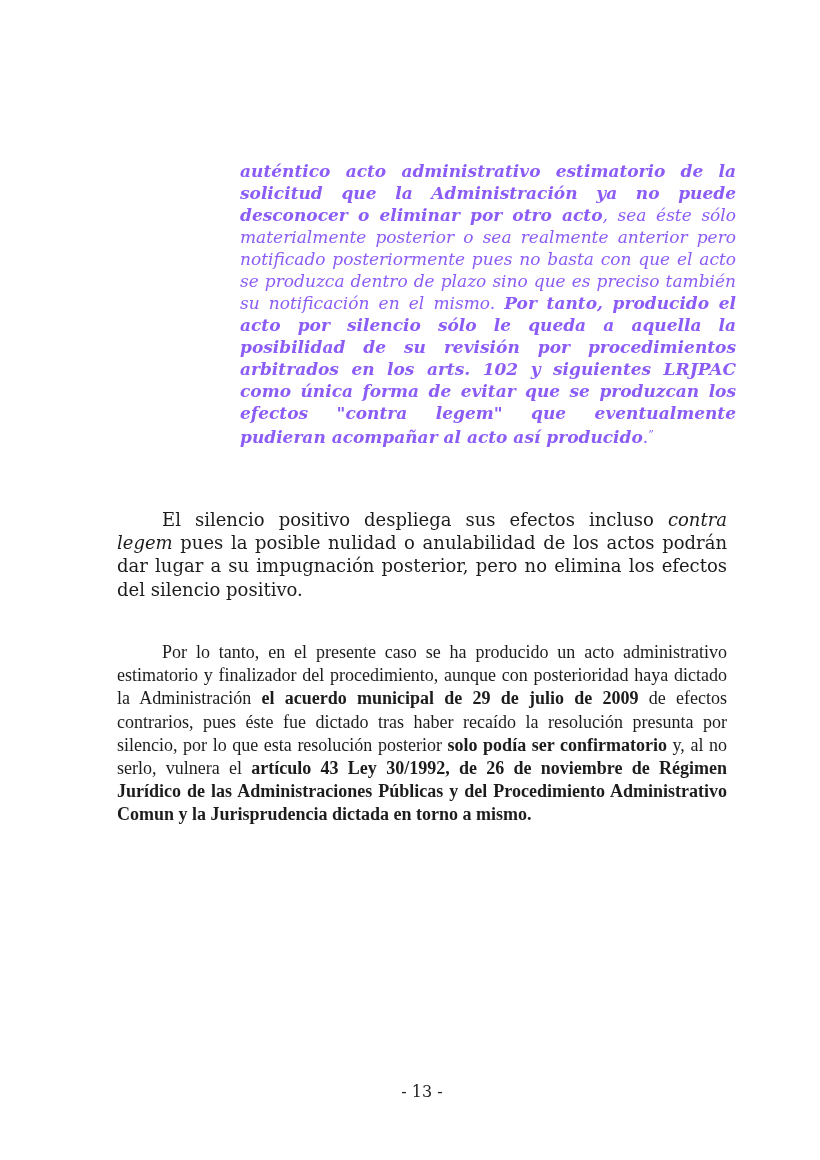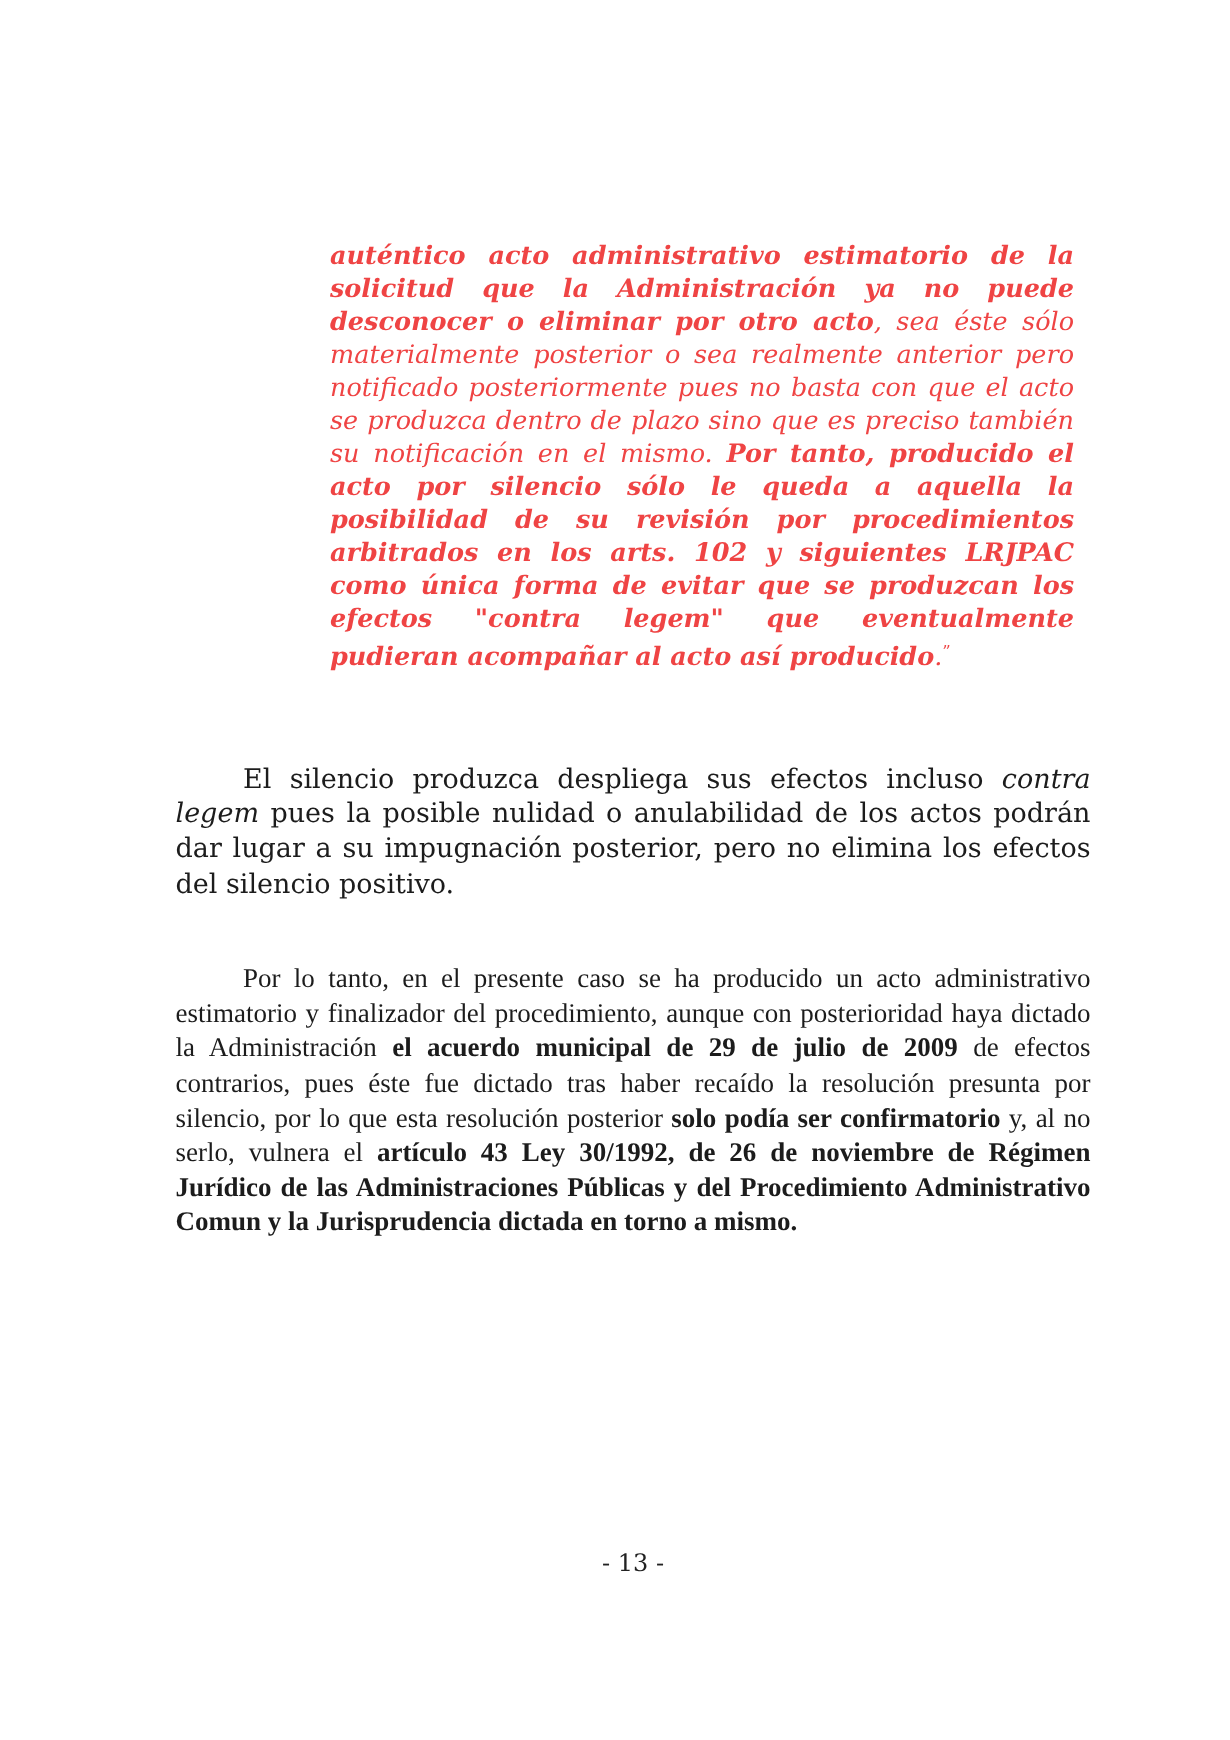--- a/index.html
+++ b/index.html
@@ -11,28 +11,28 @@
     position: relative;
     width: 820px;
     height: 1160px;
     background: #ffffff;
     color: #1c1c1c;
     font-family: "DejaVu Serif", "Liberation Serif", serif;
     overflow: hidden;
   }
   .blockquote {
     position: absolute;
-    left: 220px;
+    left: 240px;
     top: 160px;
     width: 496px;
     font-size: 17px;
     line-height: 22px;
     text-align: justify;
     font-style: italic;
-    color: #ef4444;
+    color: #8b5cf6;
   }
   .para {
     position: absolute;
     left: 117px;
     width: 610px;
     font-size: 18px;
     line-height: 23.2px;
     text-align: justify;
     text-indent: 45px;
     color: #1c1c1c;
@@ -43,33 +43,33 @@
   .i { font-style: italic; }
   .r { font-style: normal; }
   .sup {
     font-size: 11px;
     vertical-align: 5px;
     font-style: normal;
   }
   .footer {
     position: absolute;
     left: 117px;
-    top: 1032px;
+    top: 1082px;
     width: 610px;
     text-align: center;
     font-size: 16px;
     color: #222222;
   }
 </style>
 </head>
 <body>
 
 <div class="page">
 
   <div class="blockquote"><span class="i b">auténtico acto administrativo estimatorio de la solicitud que la Administración ya no puede desconocer o eliminar por otro acto</span><span class="i">, sea éste sólo materialmente posterior o sea realmente anterior pero notificado posteriormente pues no basta con que el acto se produzca dentro de plazo sino que es preciso también su notificación en el mismo. </span><span class="i b">Por tanto, producido el acto por silencio sólo le queda a aquella la posibilidad de su revisión por procedimientos arbitrados en los arts. 102 y siguientes LRJPAC como única forma de evitar que se produzcan los efectos "contra legem" que eventualmente pudieran acompañar al acto así producido</span><span class="i">.</span><span class="r sup">”</span></div>
 
-  <div class="para p1"><span class="r">El silencio produzca despliega sus efectos incluso </span><span class="i">contra legem</span><span class="r"> pues la posible  nulidad o anulabilidad de los actos podrán dar lugar a su impugnación posterior, pero no elimina los efectos del silencio positivo.</span></div>
+  <div class="para p1"><span class="r">El silencio positivo despliega sus efectos incluso </span><span class="i">contra legem</span><span class="r"> pues la posible  nulidad o anulabilidad de los actos podrán dar lugar a su impugnación posterior, pero no elimina los efectos del silencio positivo.</span></div>
 
   <div class="para p2"><span class="r">Por lo tanto, en el presente caso se ha producido un acto administrativo estimatorio y finalizador del procedimiento, aunque con posterioridad haya dictado la Administración </span><span class="r b">el acuerdo municipal de 29 de julio de 2009</span><span class="r"> de efectos contrarios, pues éste fue dictado tras haber recaído la resolución presunta por silencio, por lo que esta resolución posterior </span><span class="r b">solo podía ser confirmatorio</span><span class="r"> y, al no serlo, vulnera el </span><span class="r b">artículo 43 Ley 30/1992, de 26 de noviembre de Régimen Jurídico de las Administraciones Públicas y del Procedimiento Administrativo Comun y la Jurisprudencia dictada en torno a mismo.</span></div>
 
   <div class="footer">- 13 -</div>
 
 </div>
 
 </body></html>

